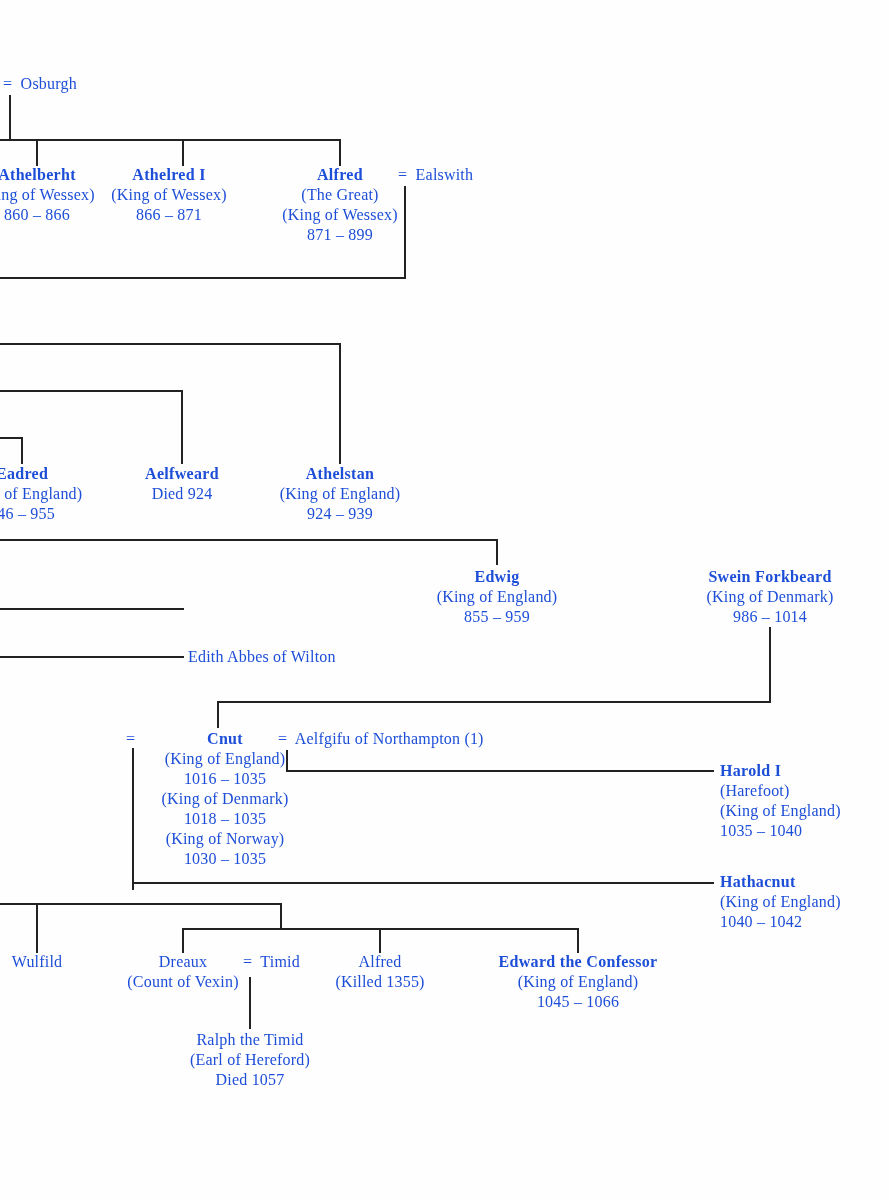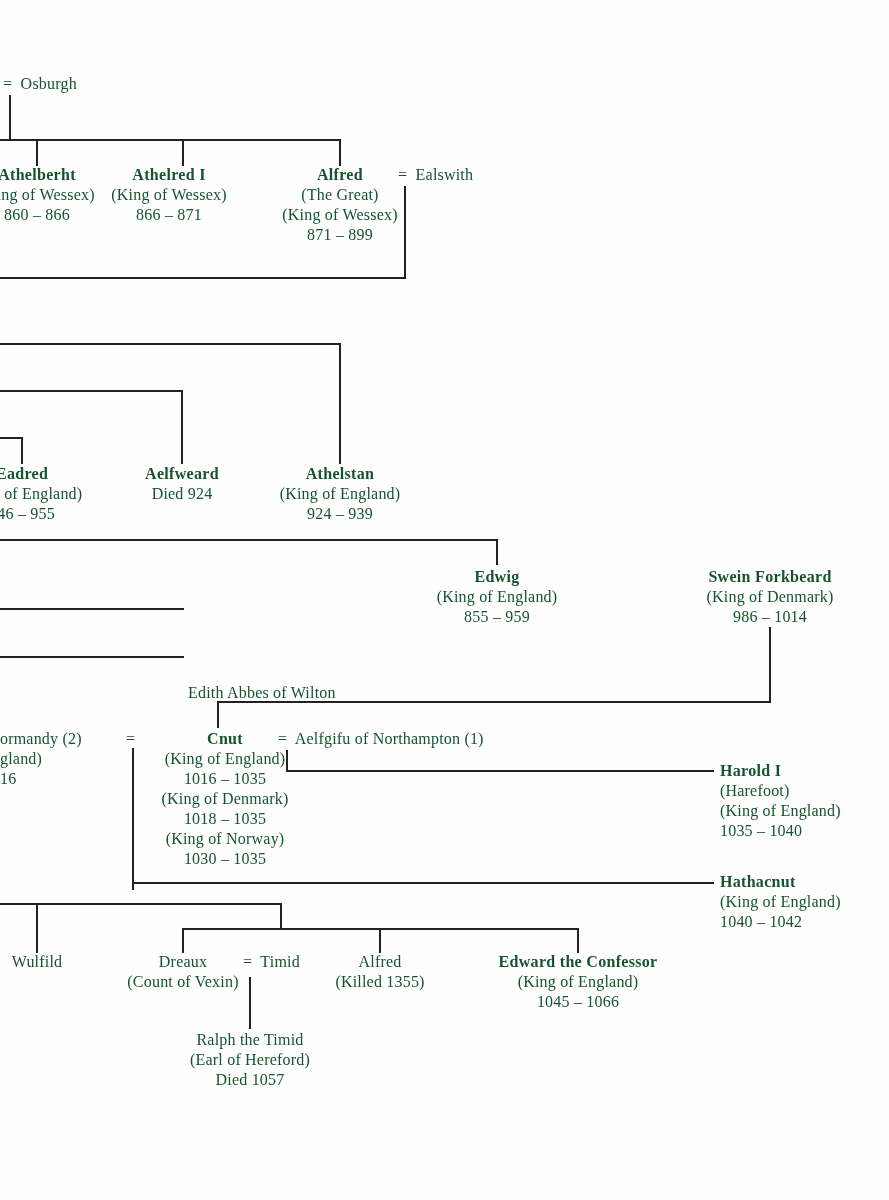--- a/index.html
+++ b/index.html
@@ -23,33 +23,32 @@
   .tline{min-height:20px;}
   .tline.bold{font-weight:bold;letter-spacing:0.3px;}
   .cline{
     position:absolute;
     background:#222222;
   }
 </style>
 </head>
 <body>
 
-<div class="stage" style="background: rgb(254, 254, 254); color: #14532d;">
+<div class="stage" style="background: rgb(254, 254, 254); color: #1d4ed8;">
     <div class="node left" style="left: 3px; top: 74px;"><div class="tline">=  Osburgh</div></div>
     <div class="node center" style="left: 37px; top: 165px;"><div class="tline bold">Athelberht</div><div class="tline">(King of Wessex)</div><div class="tline">860 – 866</div></div>
     <div class="node center" style="left: 169px; top: 165px;"><div class="tline bold">Athelred I</div><div class="tline">(King of Wessex)</div><div class="tline">866 – 871</div></div>
     <div class="node center" style="left: 340px; top: 165px;"><div class="tline bold">Alfred</div><div class="tline">(The Great)</div><div class="tline">(King of Wessex)</div><div class="tline">871 – 899</div></div>
     <div class="node left" style="left: 398px; top: 165px;"><div class="tline">=  Ealswith</div></div>
     <div class="node center" style="left: 22px; top: 464px;"><div class="tline bold">Eadred</div><div class="tline">(King of England)</div><div class="tline">946 – 955</div></div>
     <div class="node center" style="left: 182px; top: 464px;"><div class="tline bold">Aelfweard</div><div class="tline">Died 924</div></div>
     <div class="node center" style="left: 340px; top: 464px;"><div class="tline bold">Athelstan</div><div class="tline">(King of England)</div><div class="tline">924 – 939</div></div>
     <div class="node center" style="left: 497px; top: 567px;"><div class="tline bold">Edwig</div><div class="tline">(King of England)</div><div class="tline">855 – 959</div></div>
     <div class="node center" style="left: 770px; top: 567px;"><div class="tline bold">Swein Forkbeard</div><div class="tline">(King of Denmark)</div><div class="tline">986 – 1014</div></div>
-    <div class="node left" style="left: 188px; top: 647px; margin-top: 36px;"><div class="tline">Edith Abbes of Wilton</div></div>
-    <div class="node left" style="left: 0px; top: 729px;"><div class="tline">ormandy (2)</div><div class="tline">gland)</div><div class="tline">16</div></div>
+    <div class="node left" style="left: 188px; top: 647px;"><div class="tline">Edith Abbes of Wilton</div></div>
     <div class="node left" style="left: 126px; top: 729px;"><div class="tline">=</div></div>
     <div class="node center" style="left: 225px; top: 729px;"><div class="tline bold">Cnut</div><div class="tline">(King of England)</div><div class="tline">1016 – 1035</div><div class="tline">(King of Denmark)</div><div class="tline">1018 – 1035</div><div class="tline">(King of Norway)</div><div class="tline">1030 – 1035</div></div>
     <div class="node left" style="left: 278px; top: 729px;"><div class="tline">=  Aelfgifu of Northampton (1)</div></div>
     <div class="node left" style="left: 720px; top: 761px;"><div class="tline bold">Harold I</div><div class="tline">(Harefoot)</div><div class="tline">(King of England)</div><div class="tline">1035 – 1040</div></div>
     <div class="node left" style="left: 720px; top: 872px;"><div class="tline bold">Hathacnut</div><div class="tline">(King of England)</div><div class="tline">1040 – 1042</div></div>
     <div class="node center" style="left: 37px; top: 952px;"><div class="tline">Wulfild</div></div>
     <div class="node center" style="left: 183px; top: 952px;"><div class="tline">Dreaux</div><div class="tline">(Count of Vexin)</div></div>
     <div class="node left" style="left: 243px; top: 952px;"><div class="tline">=  Timid</div></div>
     <div class="node center" style="left: 380px; top: 952px;"><div class="tline">Alfred</div><div class="tline">(Killed 1355)</div></div>
     <div class="node center" style="left: 578px; top: 952px;"><div class="tline bold">Edward the Confessor</div><div class="tline">(King of England)</div><div class="tline">1045 – 1066</div></div>

